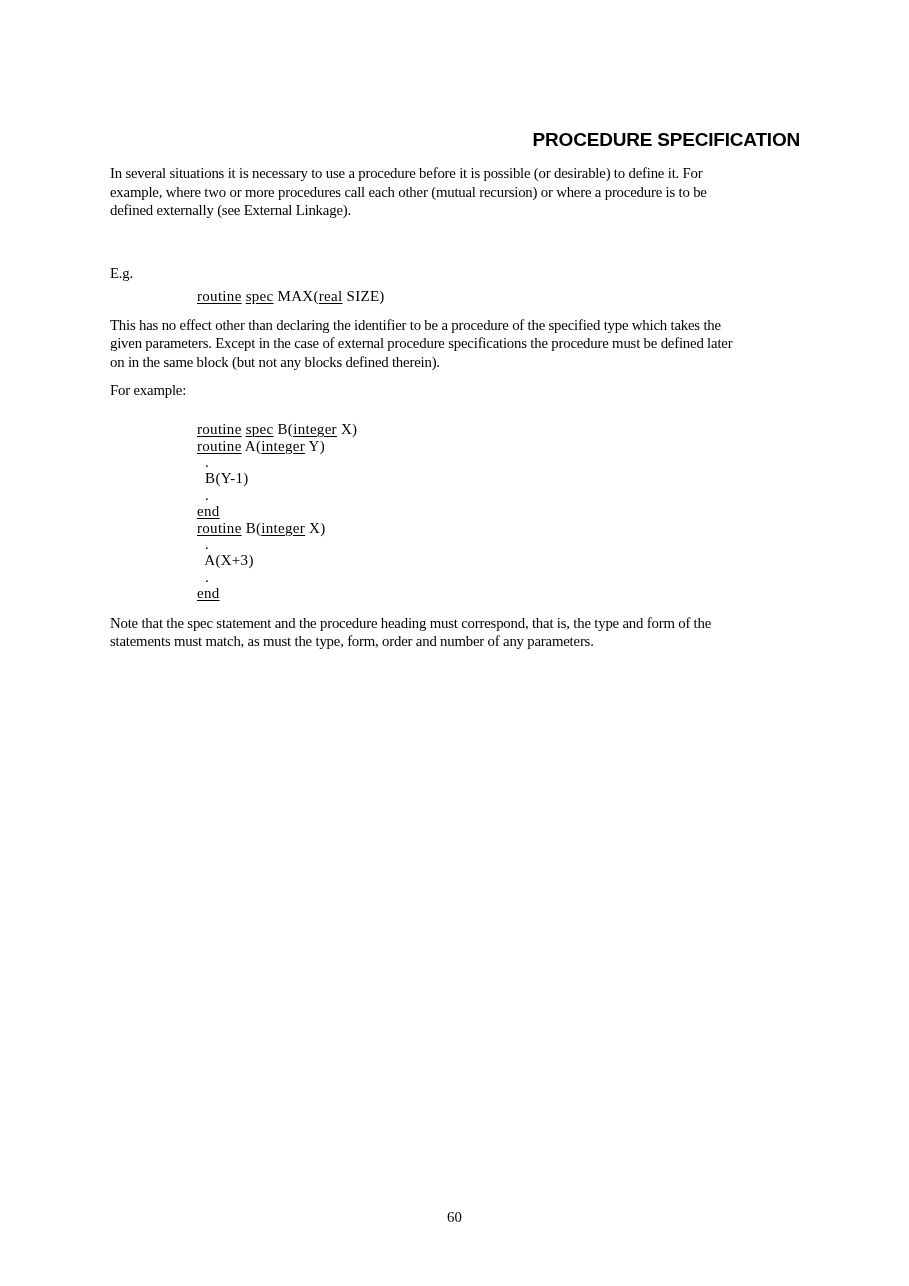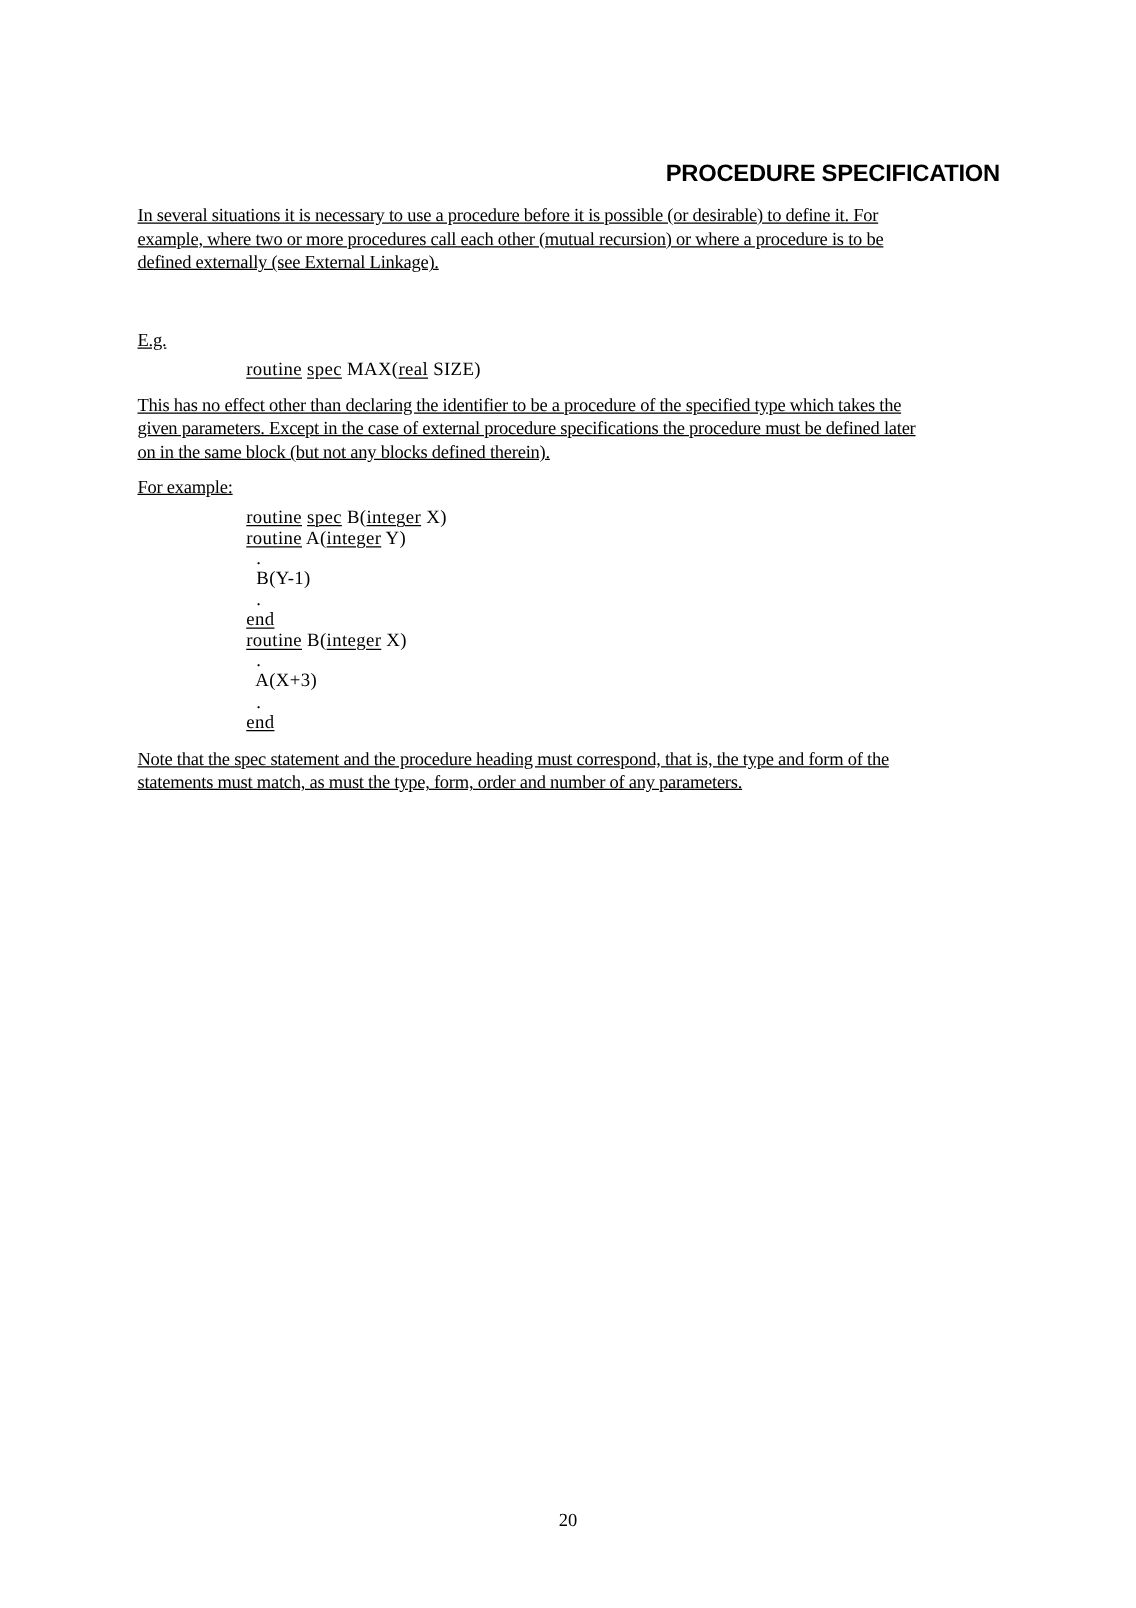--- a/index.html
+++ b/index.html
@@ -30,24 +30,23 @@
     text-align: right;
     margin: 0 0 15px 0;
   }
   p.body-para {
     font-family: "Liberation Serif", serif;
     font-size: 14.8px;
     letter-spacing: -0.2px;
     line-height: 18.6px;
     margin: 0 0 9px 0;
     white-space: pre;
-    text-decoration: underline;
   }
   p.eg-label { margin-bottom: 6px; margin-top: 44px; }
-  p.for-example-label { margin-bottom: 7px; }
+  p.for-example-label { margin-bottom: 22px; }
   pre.code-block {
     font-family: Liberation Serif, serif;
     font-size: 15px;
     letter-spacing: 0.3px;
     line-height: 16.4px;
     margin: 0 0 11px 87px;
     white-space: pre;
   }
   pre.code-block.code-2 { margin-bottom: 12px; }
   .u {
@@ -82,13 +81,13 @@
 
   <p class="body-para">This has no effect other than declaring the identifier to be a procedure of the specified type which takes the<br>given parameters. Except in the case of external procedure specifications the procedure must be defined later<br>on in the same block (but not any blocks defined therein).</p>
 
   <p class="body-para for-example-label">For example:</p>
 
   <pre class="code-block code-2"><span class="u">routine</span> <span class="u">spec</span> B(<span class="u">integer</span> X)<br><span class="u">routine</span> A(<span class="u">integer</span> Y)<br>  .<br>  B(Y-1)<br>  .<br><span class="u">end</span><br><span class="u">routine</span> B(<span class="u">integer</span> X)<br>  .<br>  A(X+3)<br>  .<br><span class="u">end</span></pre>
 
   <p class="body-para">Note that the spec statement and the procedure heading must correspond, that is, the type and form of the<br>statements must match, as must the type, form, order and number of any parameters.</p>
 </div>
 
-<div class="page-number">20</div>
+<div class="page-number">60</div>
 
 </body></html>

